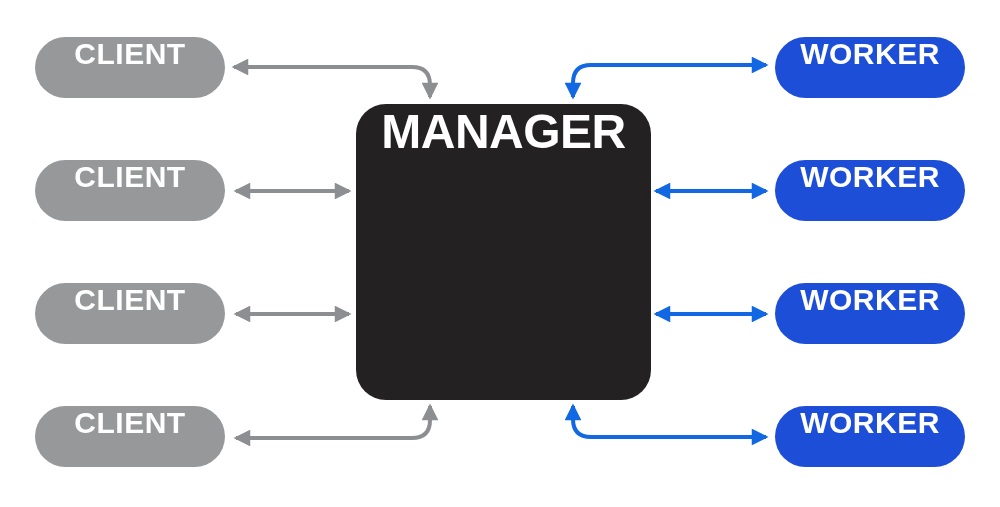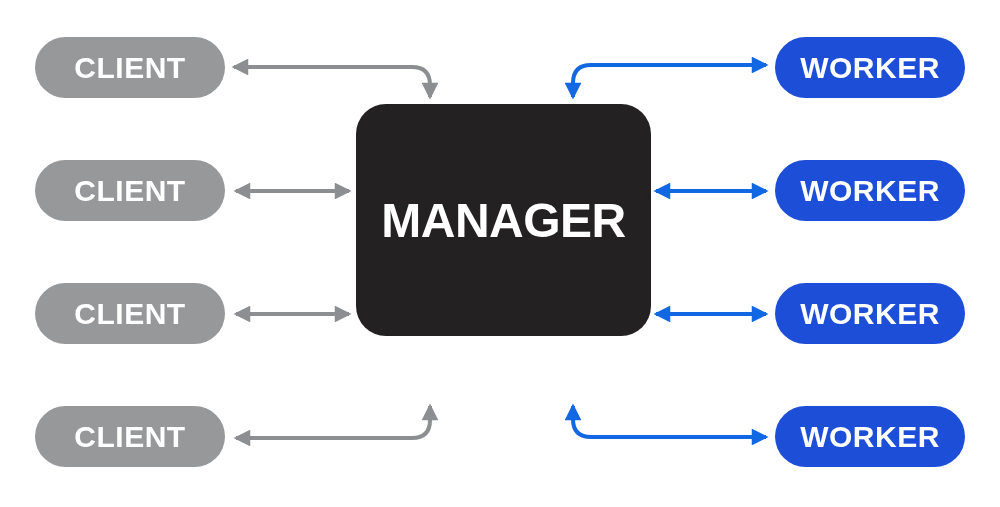--- a/index.html
+++ b/index.html
@@ -19,21 +19,20 @@
     position: absolute;
     left: 0;
     top: 0;
     width: 1000px;
     height: 507px;
     pointer-events: none;
   }
   .node {
     position: absolute;
     display: flex;
-    align-items: center;
     justify-content: center;
     color: #ffffff;
     font-weight: bold;
     box-sizing: border-box;
     user-select: none;
   }
   .pill {
     width: 190px;
     height: 61px;
     border-radius: 30.5px;
@@ -49,21 +48,21 @@
     left: 775px;
   }
   .row-1 { top: 37px; }
   .row-2 { top: 160px; }
   .row-3 { top: 283px; }
   .row-4 { top: 406px; }
   .manager-box {
     left: 356px;
     top: 104px;
     width: 295px;
-    height: 232px;
+    height: 296px;
     border-radius: 30px;
     background: #242122;
     font-size: 48px;
     letter-spacing: -0.5px;
   }
 </style>
 </head>
 <body>
 
 <div class="canvas">

